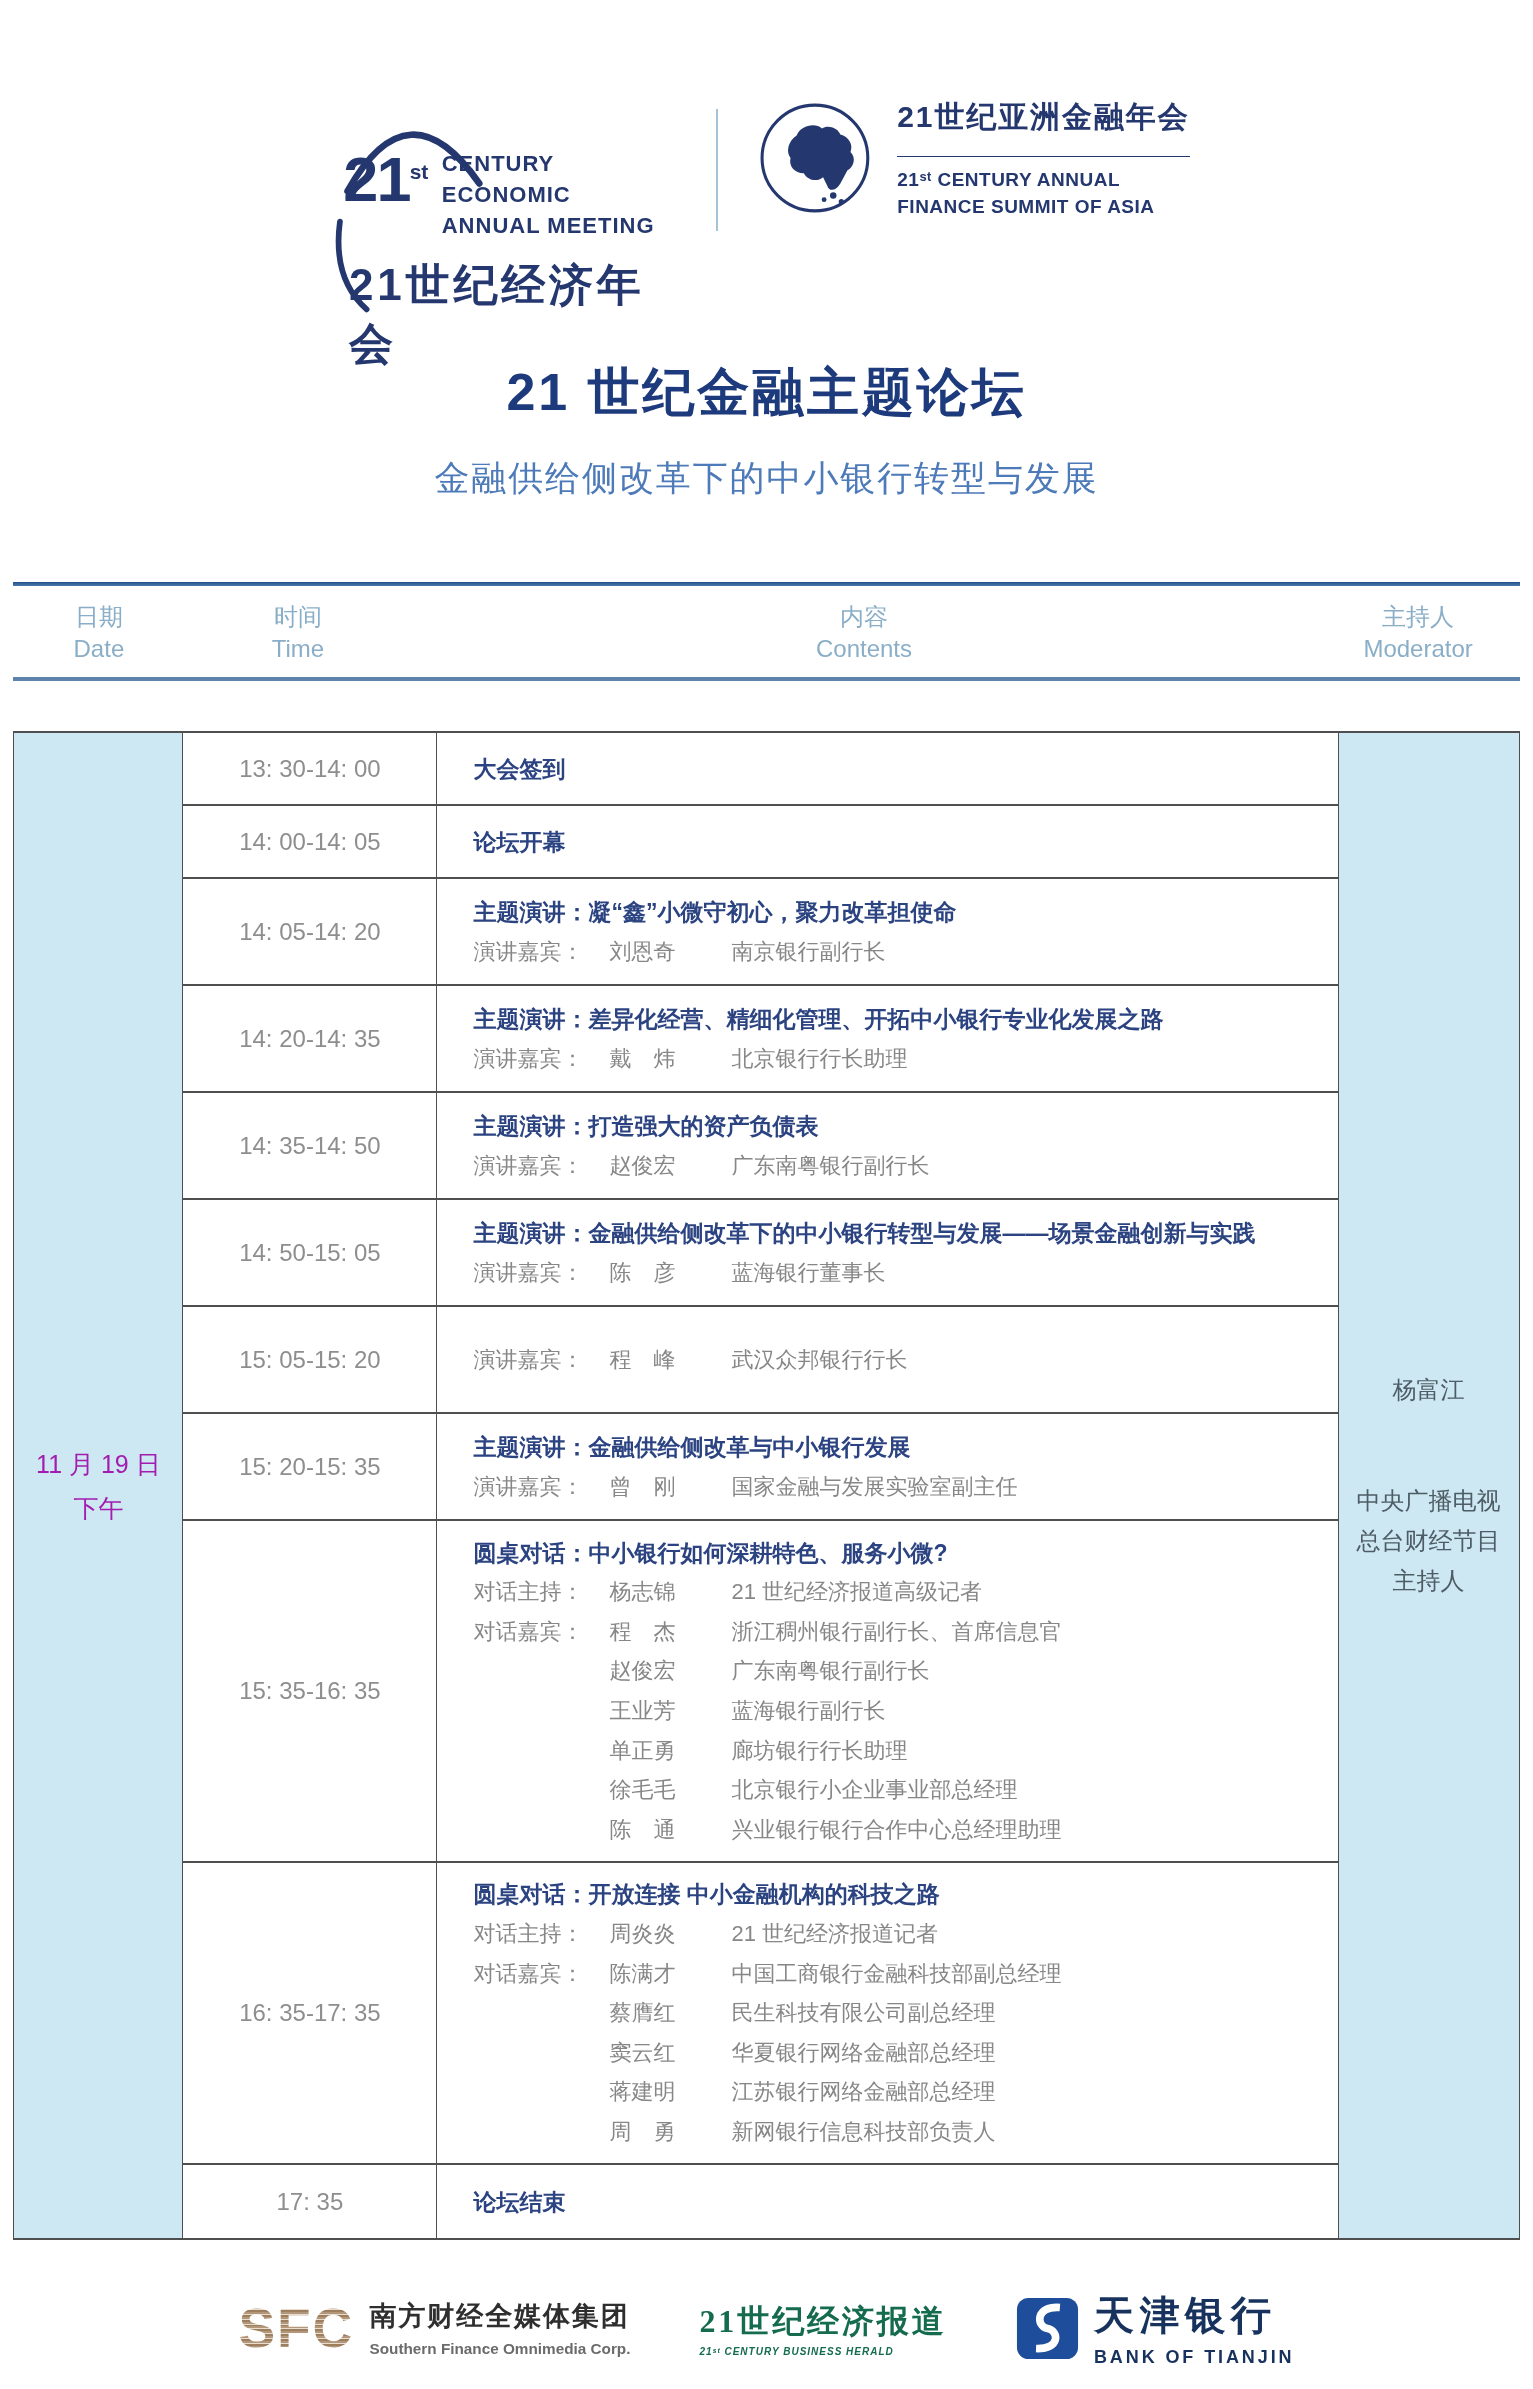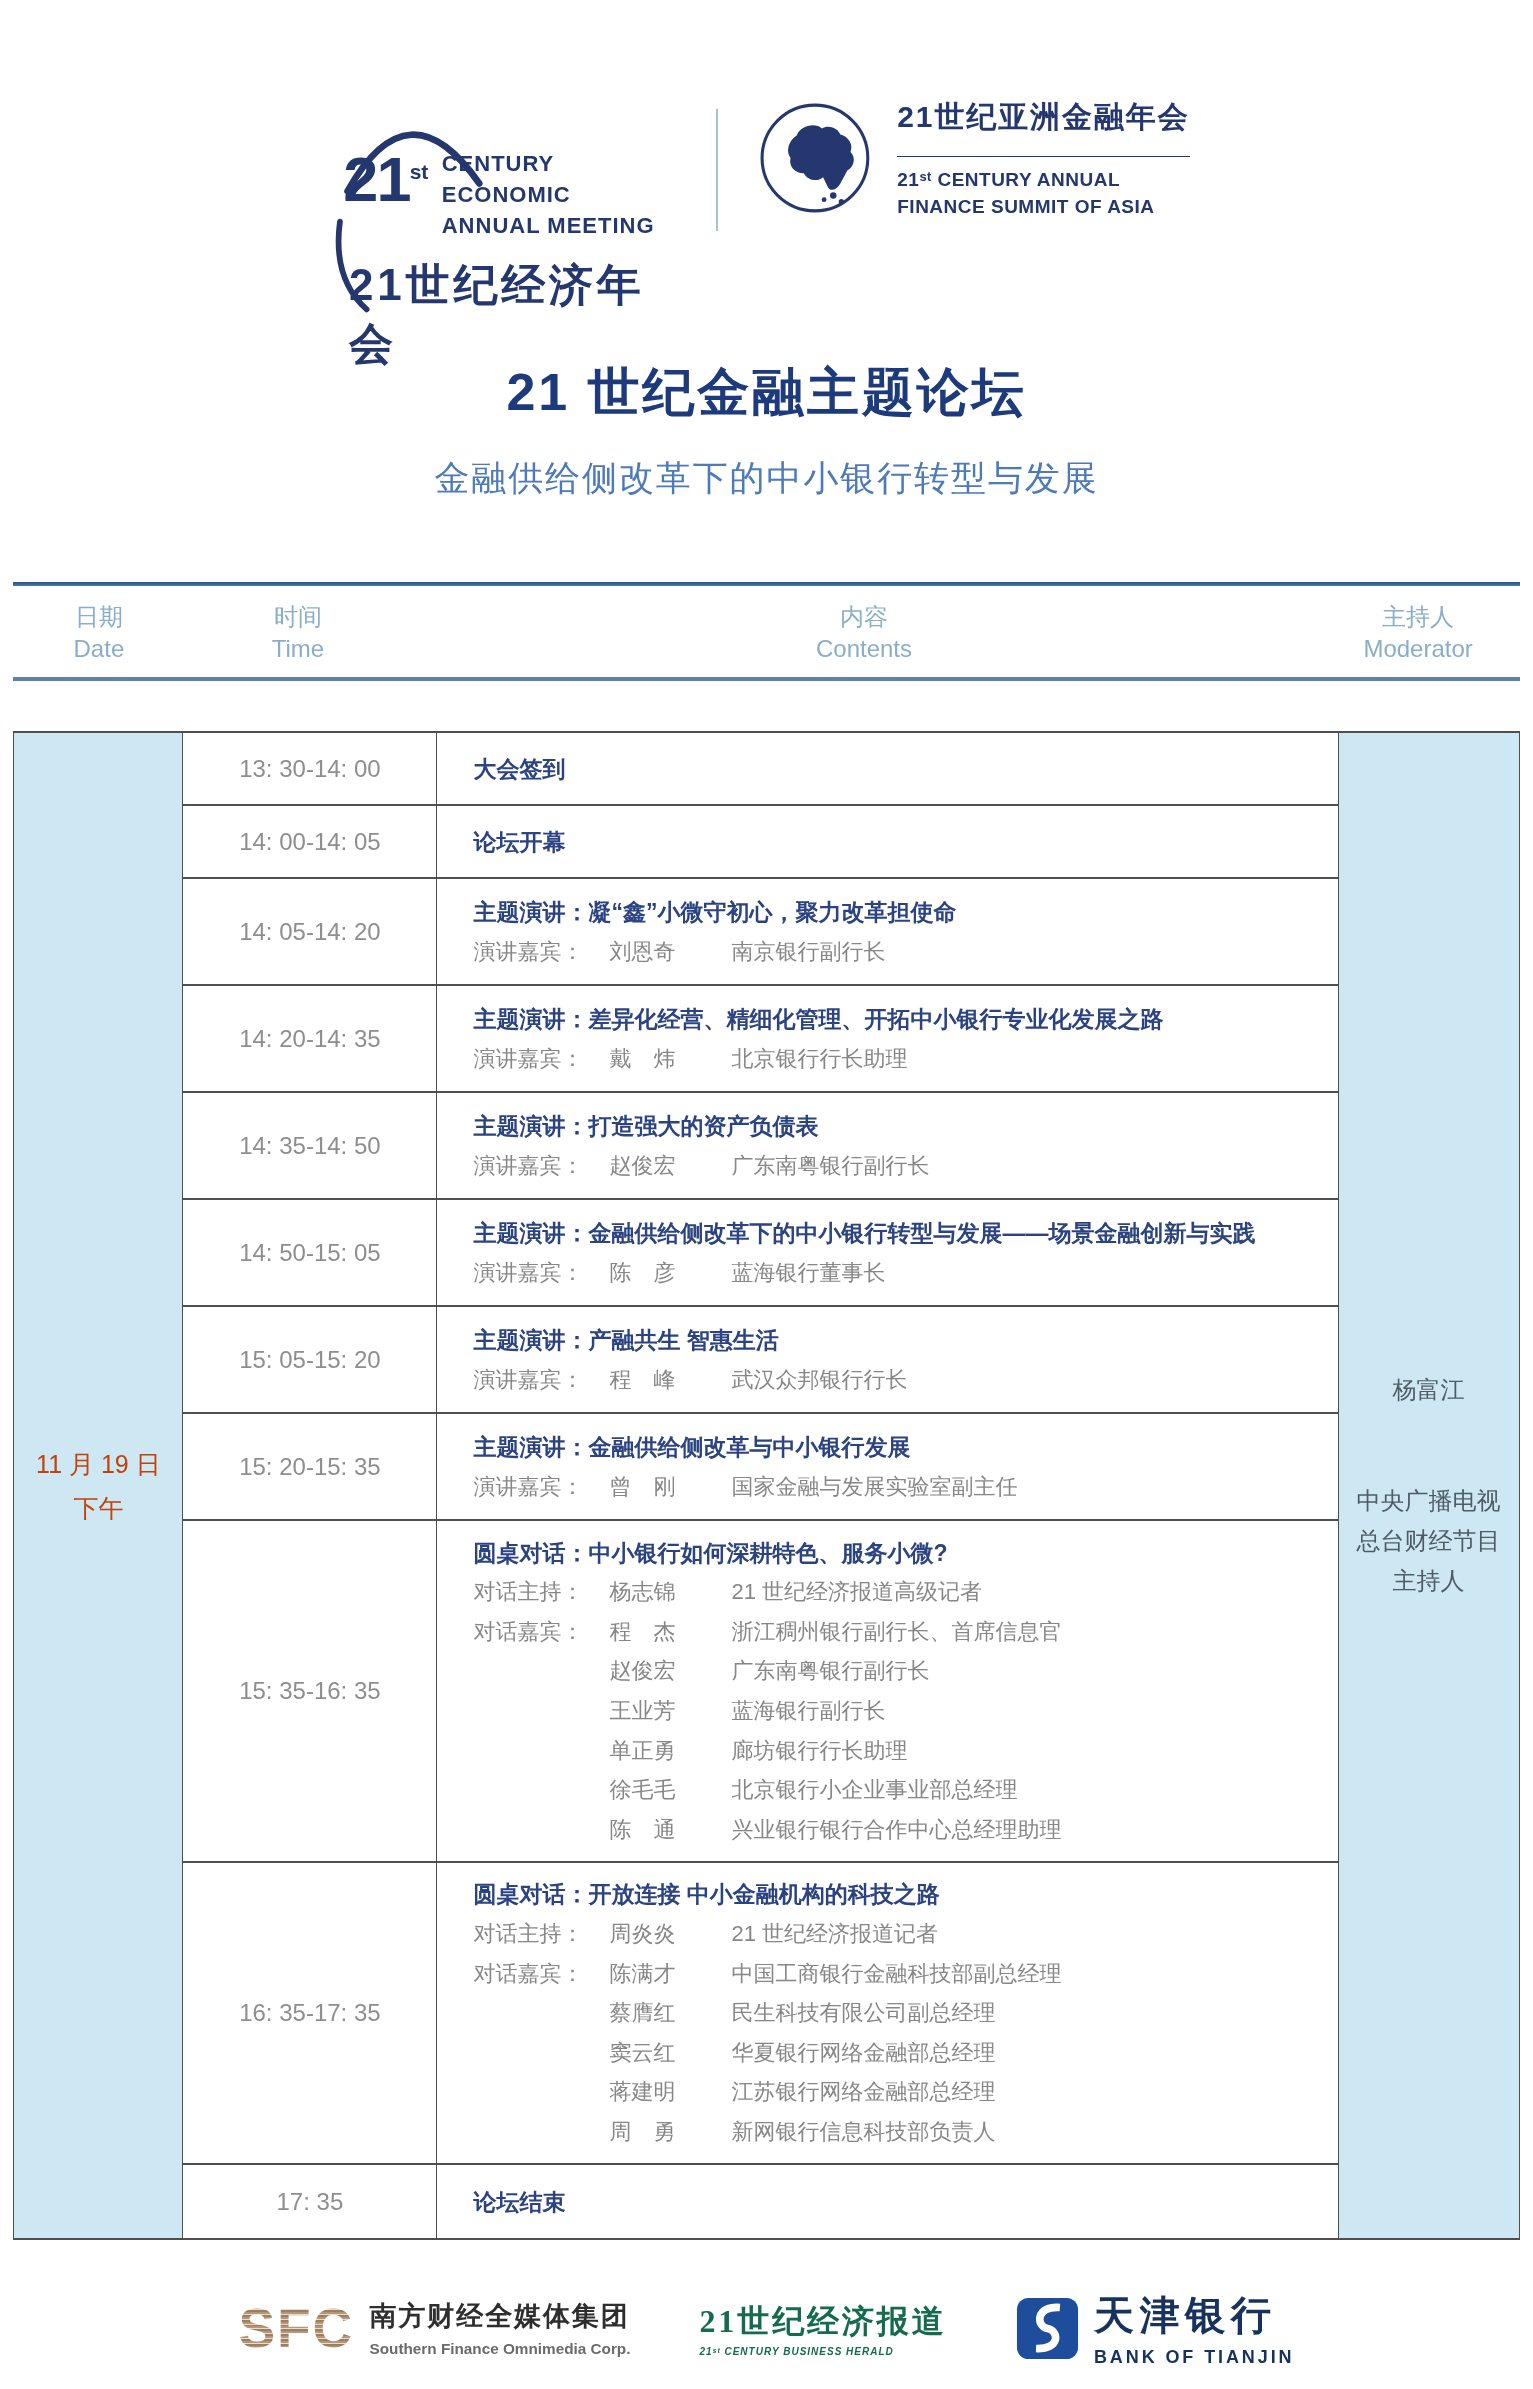--- a/index.html
+++ b/index.html
@@ -37,21 +37,21 @@
   .th-time { width:227px; }
   .th-contents { flex:1; }
   .th-moderator { width:203px; }
   .rule-bottom { height:4.8px; margin:0 13.4px; background:#5d83aa; }
 
   
   .table { display:flex; margin:50px 13.4px 0 13.4px;
     border:1.9px solid #4f4f4f; border-top-width:2.9px; border-bottom-width:2.9px; }
   .datecol { width:169px; background:#cde8f2; border-right:1.9px solid #4f4f4f;
     display:flex; flex-direction:column; justify-content:center; align-items:center;
-    font-size:25px; line-height:44px; color:#c2410c; text-align:center; }
+    font-size:25px; line-height:44px; color:#a21caf; text-align:center; }
   .rowscol { flex:1; display:flex; flex-direction:column; }
   .modcol { width:181px; background:#cde8f2; border-left:1.9px solid #4f4f4f;
     display:flex; flex-direction:column; justify-content:center; align-items:center;
     font-size:24px; line-height:40px; color:#4e5c66; text-align:center; }
   .mod-name { margin-bottom:71px; }
 
   .trow { display:flex; border-bottom:2.9px solid #4f4f4f; }
   .trow:last-child { border-bottom:none; }
   .trow.h1 { min-height:73px; }
   .trow.h2 { min-height:107px; }
@@ -206,21 +206,20 @@
           <div class="cline">
             <span class="lbl">演讲嘉宾：</span>
             <span class="nm">陈　彦</span>
             <span class="ds">蓝海银行董事长</span>
           </div>
         </div>
       </div>
       <div class="trow h2">
         <div class="time">15: 05-15: 20</div>
         <div class="content">
-          <div class="ctitle">主题演讲：产融共生 智惠生活</div>
           <div class="cline">
             <span class="lbl">演讲嘉宾：</span>
             <span class="nm">程　峰</span>
             <span class="ds">武汉众邦银行行长</span>
           </div>
         </div>
       </div>
       <div class="trow h2">
         <div class="time">15: 20-15: 35</div>
         <div class="content">

